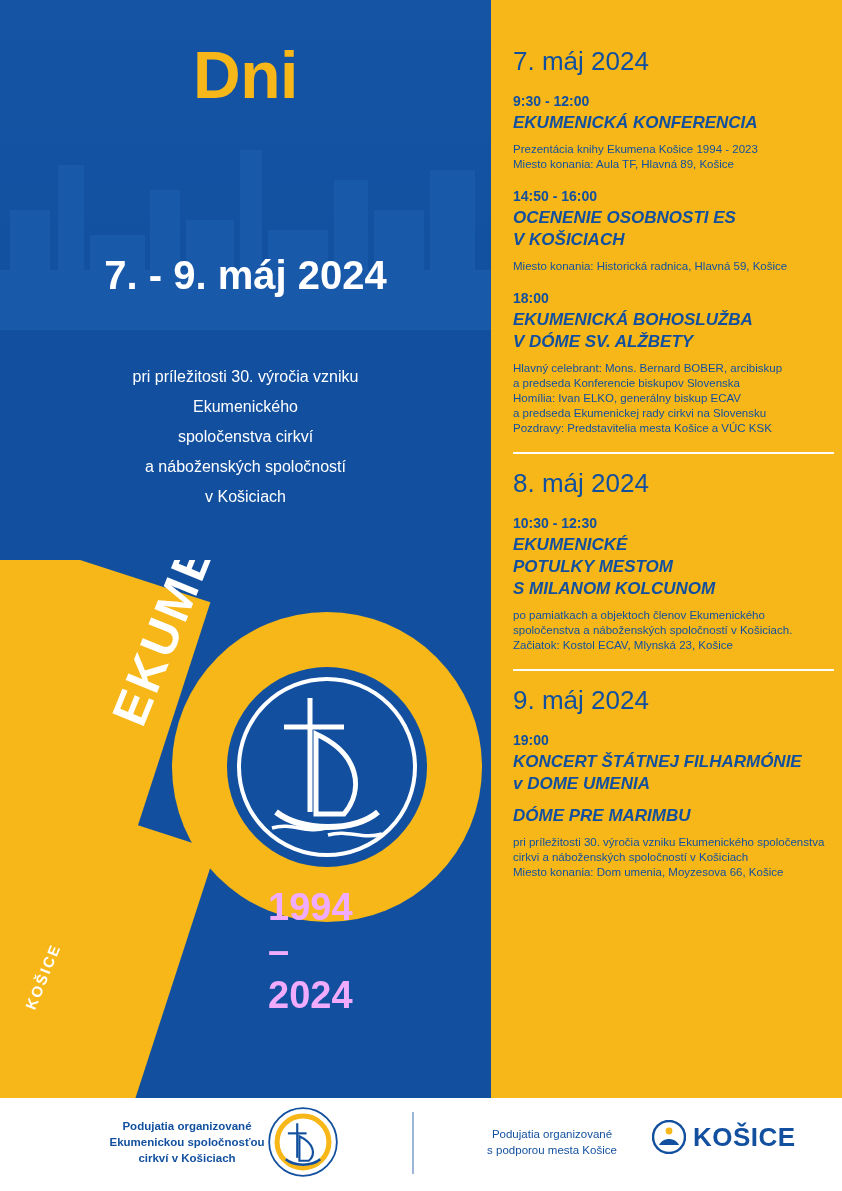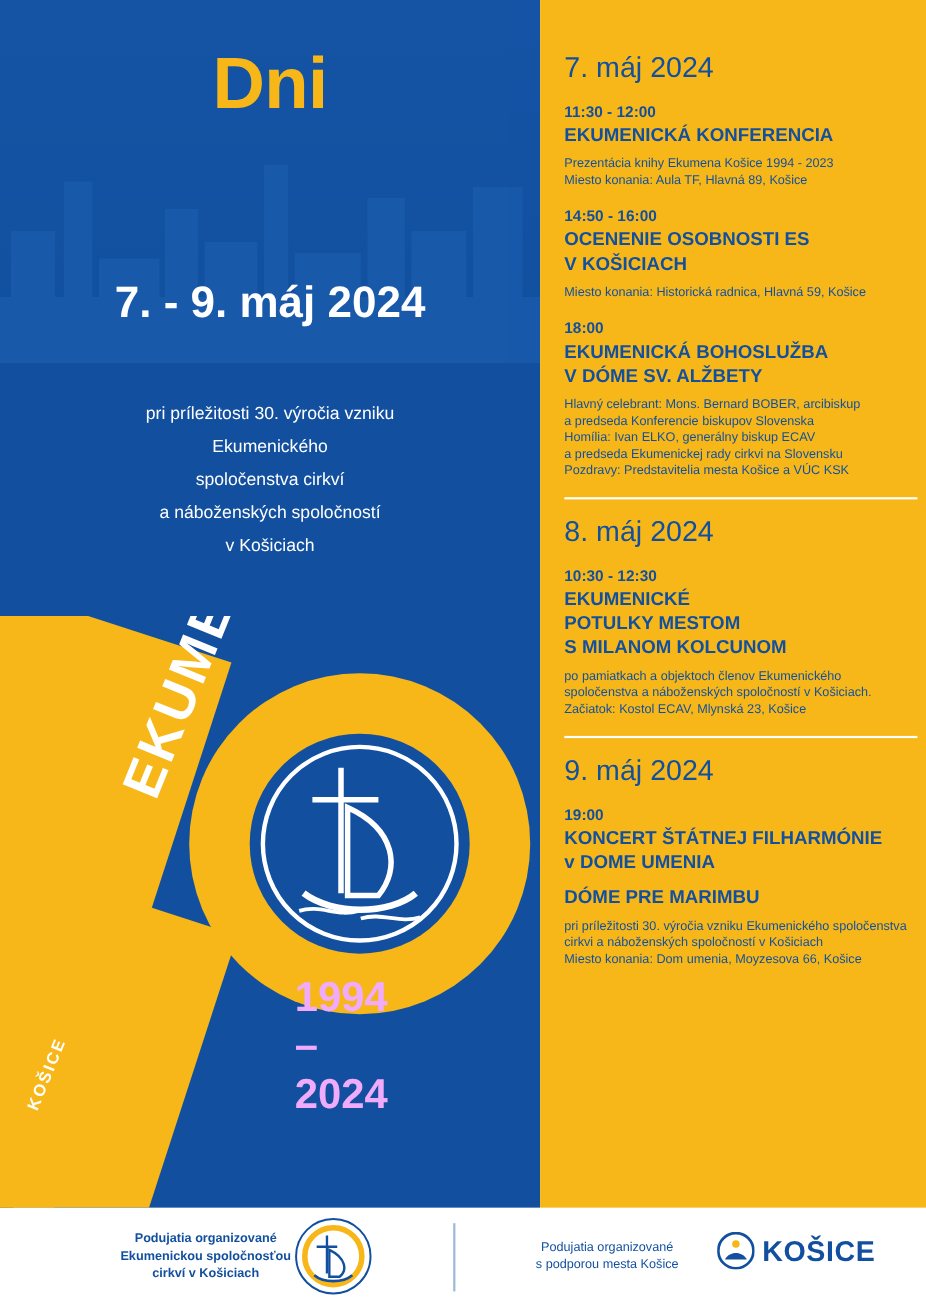--- a/index.html
+++ b/index.html
@@ -127,20 +127,21 @@
   .day-head {
     font-size: 26px; font-weight: normal; color: #12509f;
     margin-bottom: 16px;
   }
   .ev-time {
     font-size: 14px; font-weight: bold; margin-bottom: 3px;
   }
   .ev-title {
     font-size: 17px; font-weight: bold; line-height: 22px;
     margin-bottom: 8px;
+    font-style: italic;
   }
   .ev-det {
     font-size: 11.5px; line-height: 15px; margin-bottom: 14px;
   }
   .sep {
     height: 2px; background: #ffffff; margin: 10px 0 14px 0;
   }
   .ev-block { margin-bottom: 16px; }
 
   
@@ -237,21 +238,21 @@
         <div>2024</div>
       </div>
     </div>
   </div>
 
   <div class="right">
 
     <div class="day-head">7. máj 2024</div>
 
     <div class="ev-block">
-      <div class="ev-time">11:30 - 12:00</div>
+      <div class="ev-time">9:30 - 12:00</div>
       <div class="ev-title" style="white-space:pre-line">EKUMENICKÁ KONFERENCIA</div>
       <div class="ev-det" style="white-space:pre-line">Prezentácia knihy Ekumena Košice 1994 - 2023
 Miesto konania: Aula TF, Hlavná 89, Košice</div>
     </div>
 
     <div class="ev-block">
       <div class="ev-time">14:50 - 16:00</div>
       <div class="ev-title" style="white-space:pre-line">OCENENIE OSOBNOSTI ES
 V KOŠICIACH</div>
       <div class="ev-det" style="white-space:pre-line;font-weight:normal">Miesto konania: Historická radnica, Hlavná 59, Košice</div>

